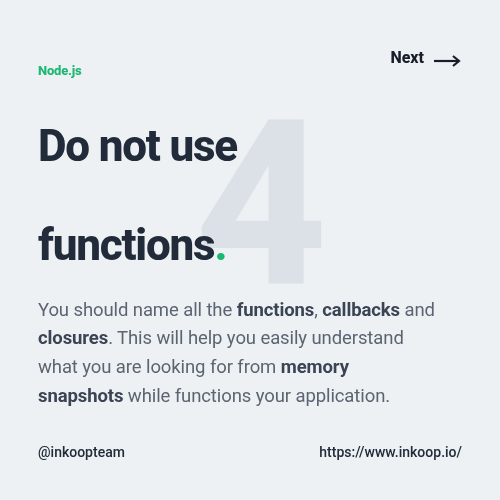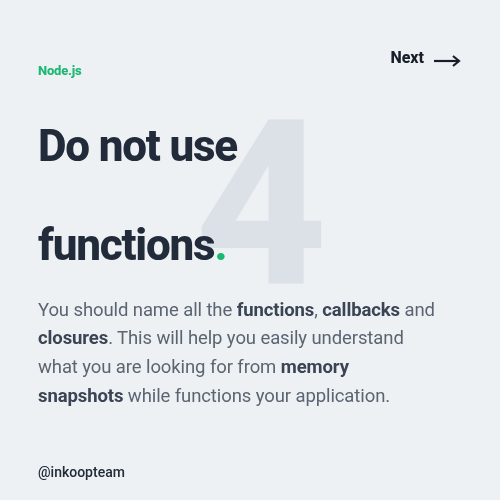--- a/index.html
+++ b/index.html
@@ -62,21 +62,21 @@
   color: #5b6572;
   font-weight: 400;
   letter-spacing: -0.1px;
   max-width: 400px;
 }
 .body-text b { color: #3a4454; font-weight: 700; }
 .footer {
   position: absolute;
   left: 38px;
   right: 38px;
-  bottom: 20px;
+  bottom: 40px;
   display: flex;
   justify-content: space-between;
   font-size: 14px;
   color: #212b3a;
   font-weight: 500;
 }
 </style>
 </head>
 <body>
 
@@ -101,13 +101,14 @@
     <br>
     <span>functions</span><span class="dot">.</span>
   </h1>
   <p class="body-text">
     <span>You should name all the </span><b>functions</b><span>, </span><b>callbacks</b><span> and </span><b>closures</b><span>. This will help you easily understand what you are looking for from </span><b>memory snapshots</b><span> while functions your application.</span>
   </p>
 </div>
 
 <div class="footer">
   <span>@inkoopteam</span>
+  <span>https://www.inkoop.io/</span>
 </div>
 
 </body></html>

